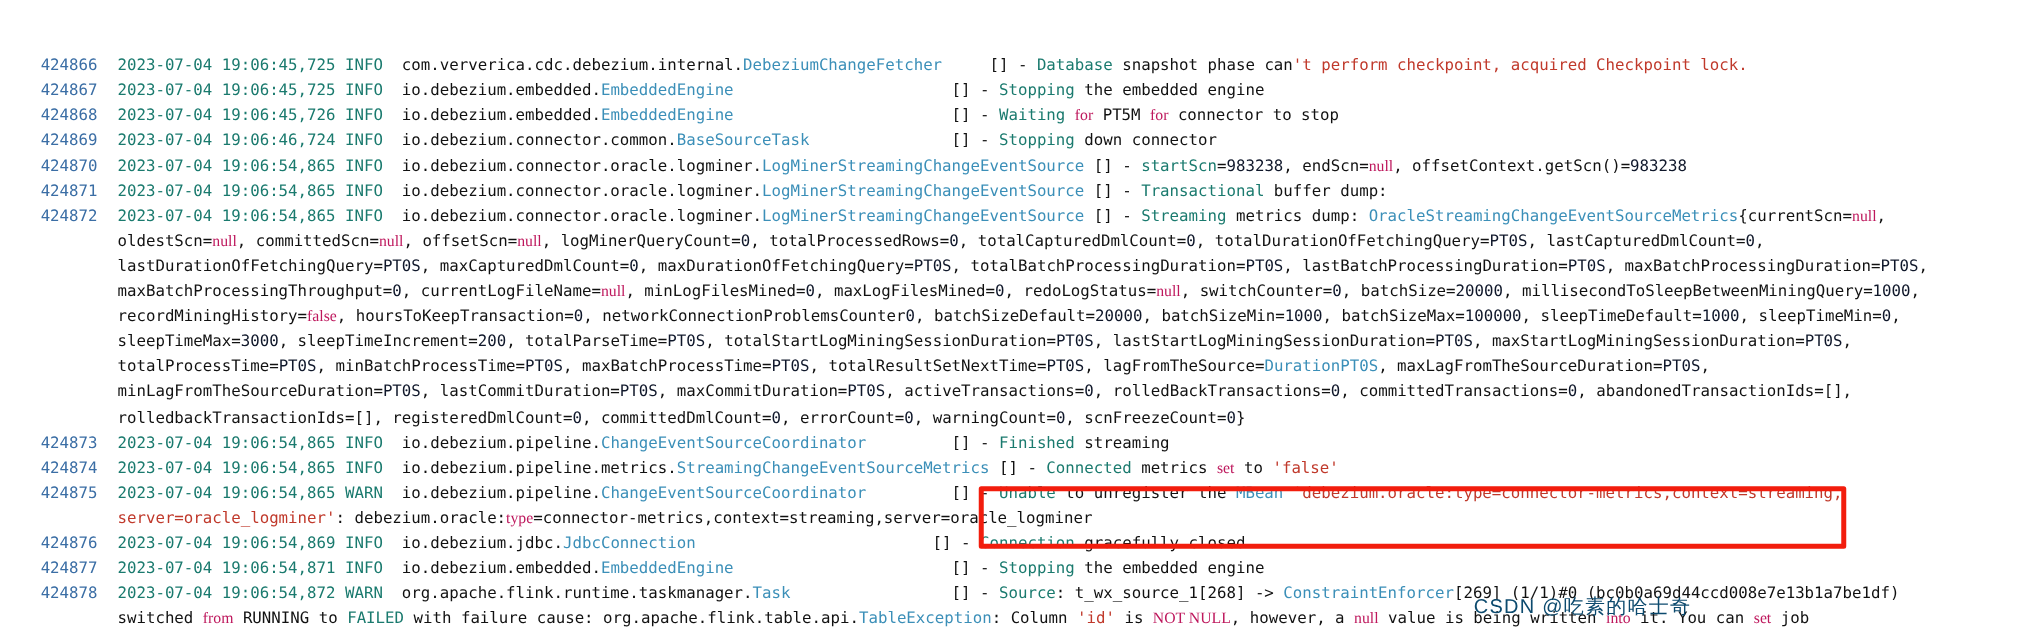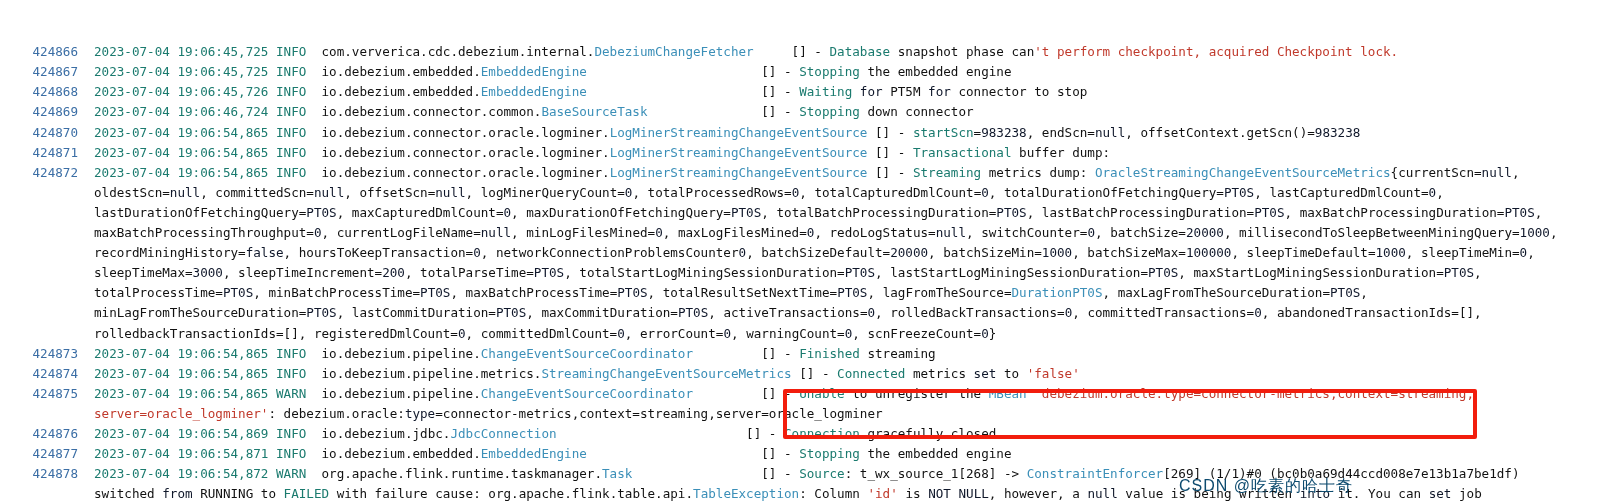--- a/index.html
+++ b/index.html
@@ -32,21 +32,21 @@
     padding-right: 0px;
   }
   .gutpad { display: inline-block; width: 16px; }
   
   .ts     { color: #1a7a6e; }
   .lvl    { color: #1a7a6e; }
   .pkg    { color: #111111; }
   .cls    { color: #3b8fb8; }
   .plain  { color: #111111; }
   .kw     { color: #1a7a6e; }
-  .blue   { color: #0f172a; }
+  .blue   { color: #be185d; font-family: Liberation Serif, serif; }
   .red    { color: #c0392b; }
   .teal   { color: #0f172a; }
 
   
   #redbox {
     position: absolute;
     border: 4px solid #f21d0d;
     border-radius: 2px;
     pointer-events: none;
     box-sizing: border-box;

